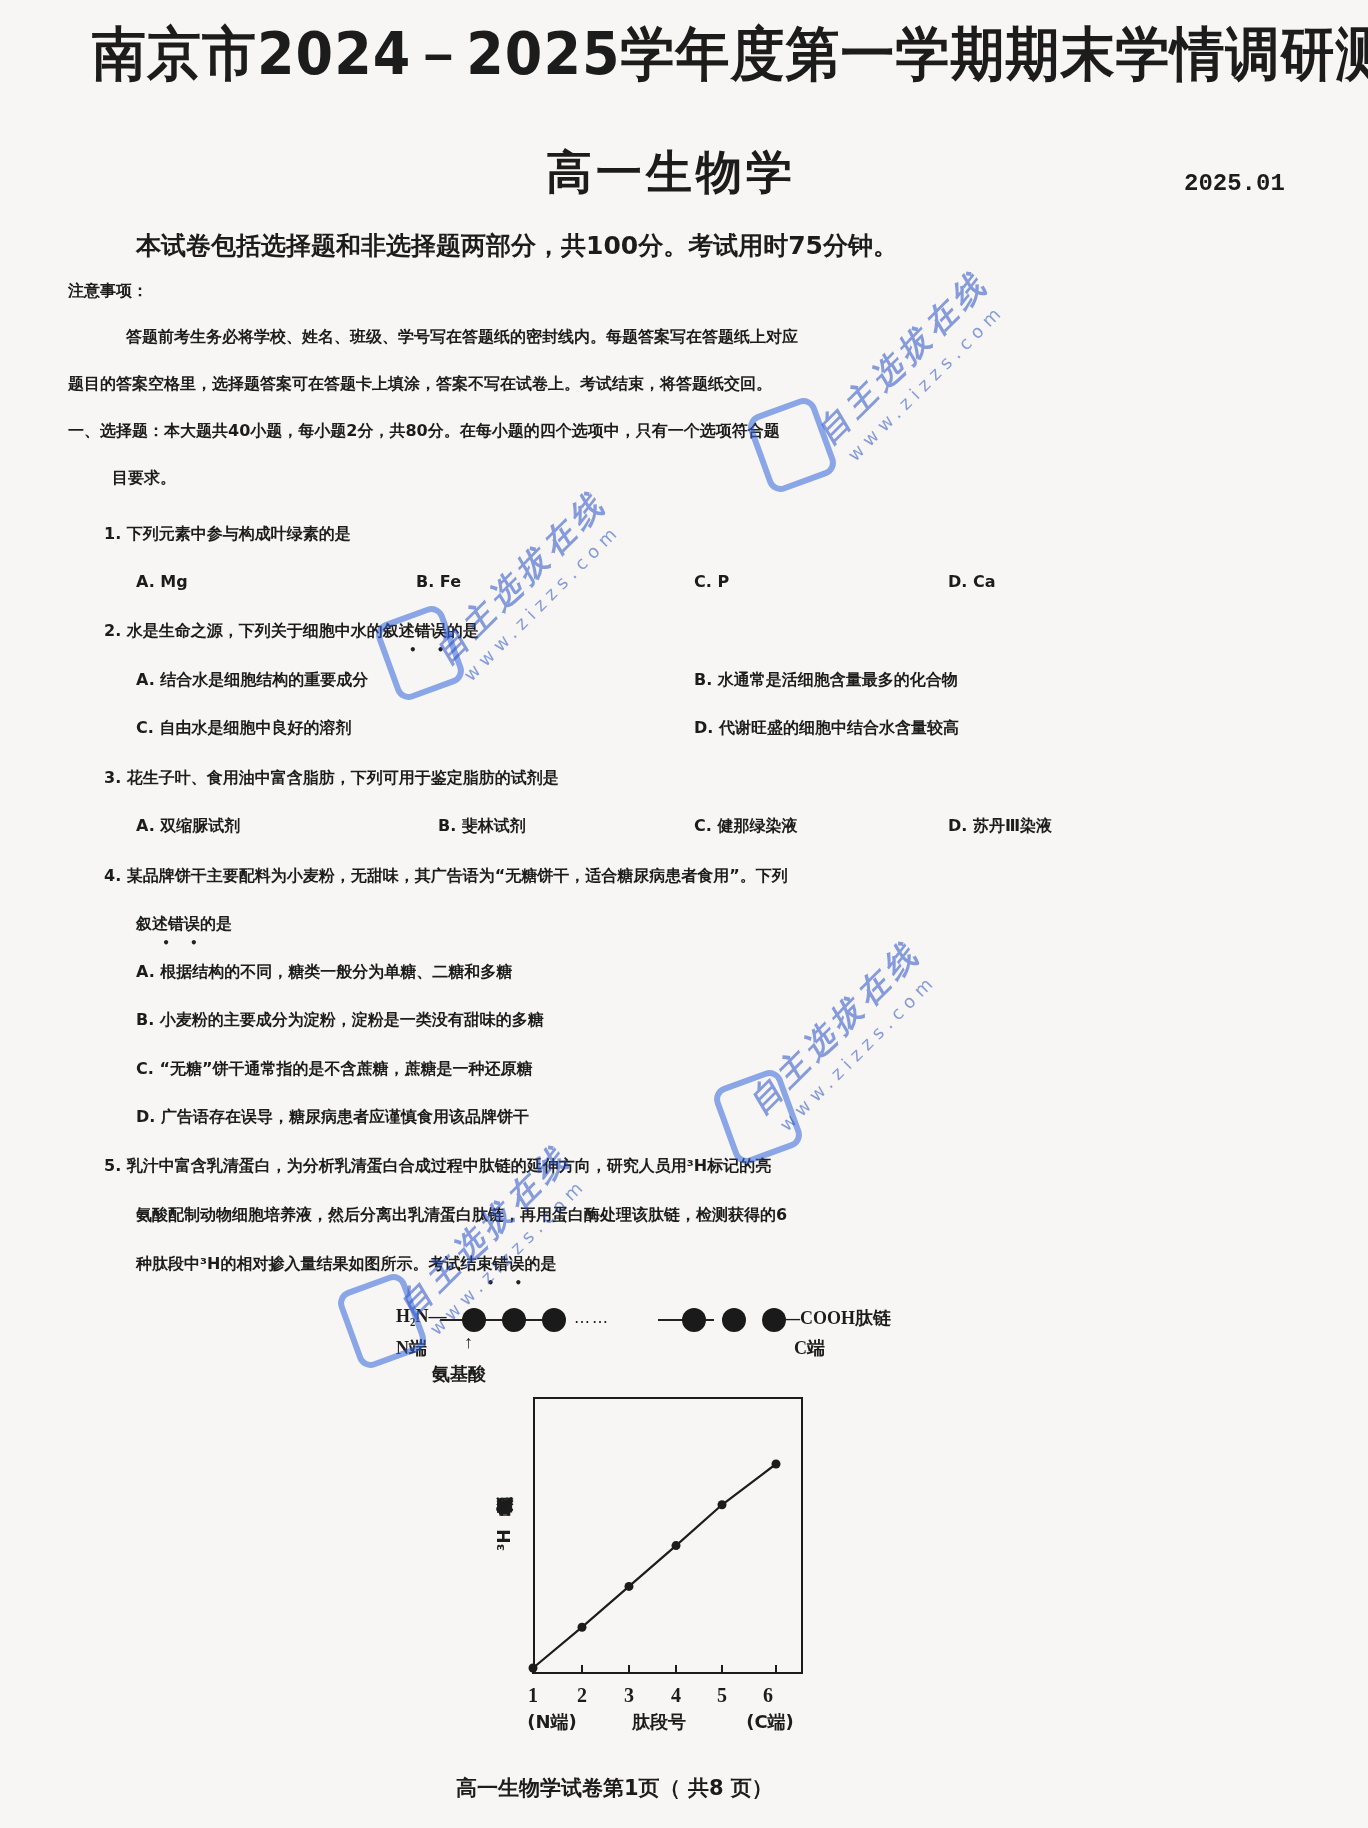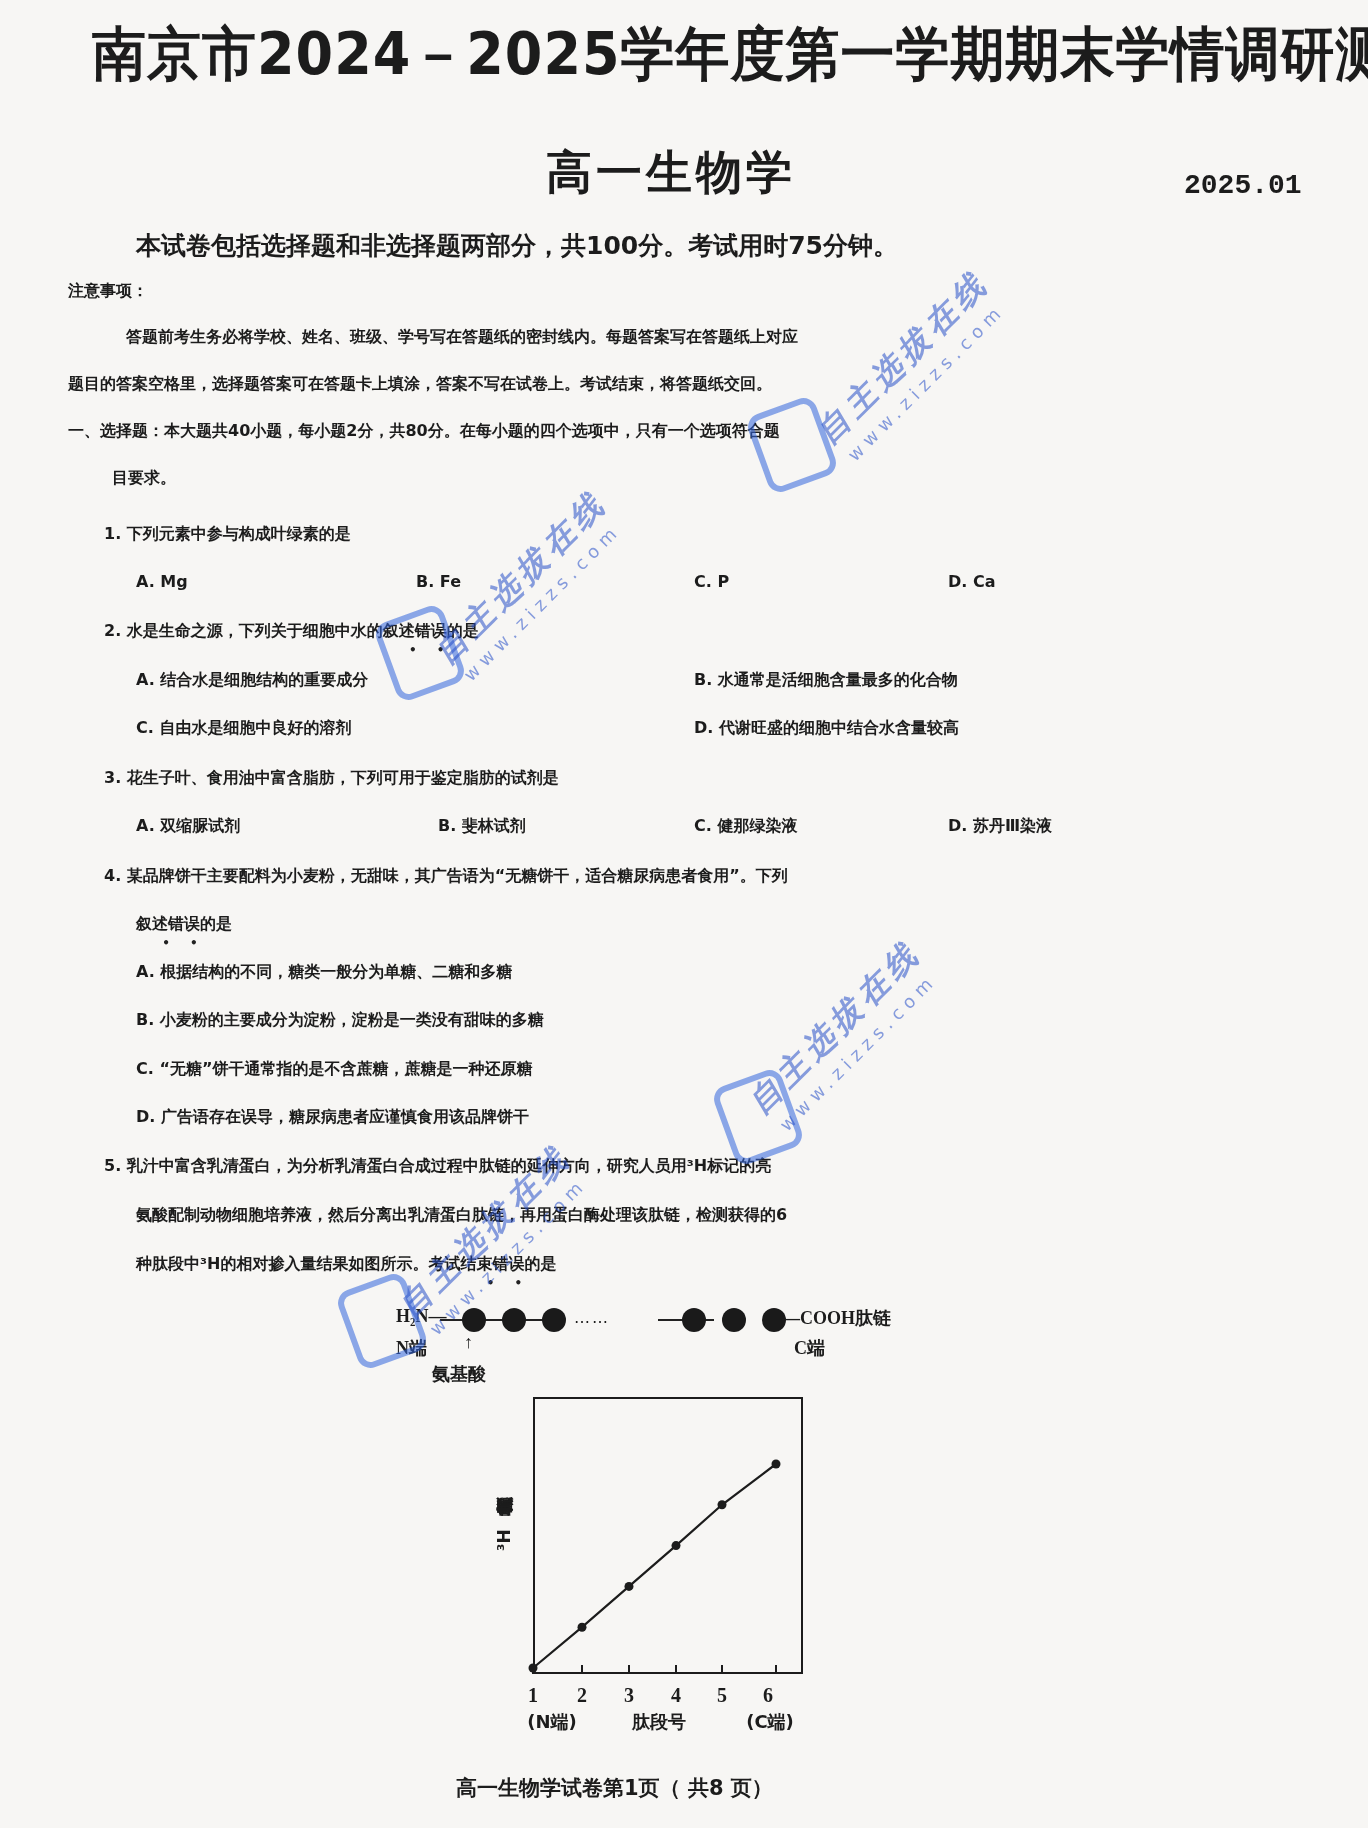--- a/index.html
+++ b/index.html
@@ -4,21 +4,21 @@
 <style>
   html, body { margin: 0; padding: 0; }
   body {
     width: 1368px; height: 1828px; position: relative; overflow: hidden;
     background: #f7f6f4; color: #1c1c1c;
     font-family: "DejaVu Sans", "Liberation Sans", sans-serif;
   }
   .abs { position: absolute; white-space: nowrap; }
   .title { left: 92px; top: 16px; font-size: 54px; font-weight: bold; letter-spacing: 1px; transform: scaleY(1.08); transform-origin: top left; }
   .subject { left: 546px; top: 142px; font-size: 46px; font-weight: bold; letter-spacing: 4px; }
-  .date { left: 1184px; top: 170px; font-size: 28px; font-family: "Liberation Mono", "DejaVu Sans Mono", monospace; font-weight: bold; }
+  .date { left: 1184px; top: 170px; font-size: 24px; font-family: "Liberation Mono", "DejaVu Sans Mono", monospace; font-weight: bold; }
   .t22 { font-size: 16px; font-weight: bold; }
   .intro { left: 136px; top: 229px; font-size: 25px; font-weight: bold; }
   .notice-head { left: 68px; top: 281px; }
   .line { left: 68px; }
   .indent1 { left: 126px; }
   .q { left: 104px; }
   .emph { position: relative; text-align: right; }
   .emph::after {
     content: "\2022  \2022"; position: absolute; left: 50%; transform: translateX(-50%);
     top: 22px; font-size: 12px; letter-spacing: 8px; color: #222;

